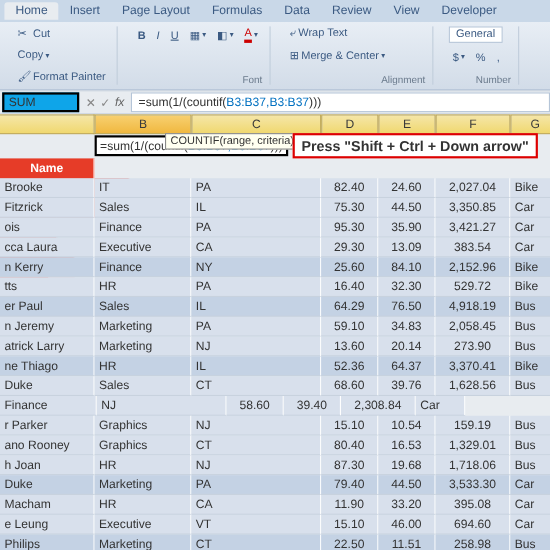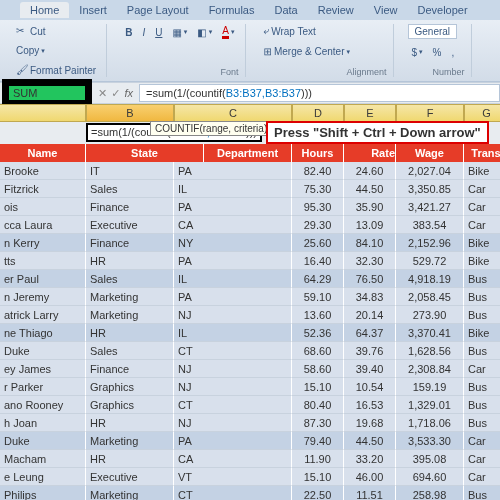--- a/index.html
+++ b/index.html
@@ -1,49 +1,49 @@
 <!DOCTYPE html>
 <html><head>
 <meta charset="utf-8">
 <style>
 * { margin: 0; padding: 0; box-sizing: border-box; font-family: "Segoe UI", Tahoma, sans-serif; }
 body { background: #e8ecf0; font-size: 11px; color: #333; overflow: hidden; }
 
-.ribbon-tabs { background: #c9d8e8; display: flex; height: 20px; align-items: center; padding-left: 20px; }
+.ribbon-tabs { background: #c9d8e8; display: flex; height: 20px; align-items: center; padding-left: 4px; }
 .ribbon-tab { padding: 2px 10px; font-size: 11px; color: #3b5a82; cursor: pointer; }
 .ribbon-tab.active { background: #e8ecf0; border-radius: 3px 3px 0 0; }
 
 .ribbon { background: linear-gradient(#e8eef5, #d2dce8); border-bottom: 1px solid #b5c5d8; padding: 4px 6px; display: flex; gap: 8px; height: 62px; }
 .ribbon-group { display: flex; flex-direction: column; justify-content: space-between; border-right: 1px solid #c0cddb; padding: 0 6px; }
 .ribbon-group-label { font-size: 9px; color: #6a7a8c; text-align: right; margin-top: 2px; }
 .ribbon-row { display: flex; gap: 4px; align-items: center; }
 .ribbon-btn { font-size: 10px; color: #3b5a82; padding: 1px 4px; white-space: nowrap; display: flex; align-items: center; gap: 2px; }
 .icon-sm { width: 12px; height: 12px; display: inline-block; }
 .dropdown-caret { font-size: 7px; }
 
 .namebox-row { display: flex; align-items: center; background: #e8ecf0; border-top: 1px solid #c8d2de; border-bottom: 1px solid #c8d2de; height: 22px; }
-.namebox { width: 90px; background: #22c55e; border: 7px solid #000000; padding: 1px 4px; font-size: 11px; margin-left: 2px; }
+.namebox { width: 70px; background: #0ea5e9; border: 2px solid #000000; padding: 1px 4px; font-size: 11px; margin-left: 2px; }
 .fx-icons { display: flex; gap: 4px; padding: 0 6px; font-size: 11px; color: #666; }
 .formula-input { flex: 1; background: #fff; border: 1px solid #b5c5d8; padding: 1px 6px; font-size: 11px; font-family: Calibri, sans-serif; height: 18px; display: flex; align-items: center; }
 .formula-input .ref { color: #0070c0; }
 
 .grid-area { position: relative; }
 
 .col-headers { display: flex; background: #e8ecf0; height: 18px; }
 .col-header { background: linear-gradient(#f5e6a8, #f0d870); border: 1px solid #c0a850; text-align: center; font-size: 11px; color: #3a3a3a; line-height: 16px; flex-shrink: 0; }
 .col-header.sel { background: linear-gradient(#f8d070, #f0b840); }
 
 .formula-cell { position: absolute; background: #fff; border: 2px solid #000; padding: 1px 3px; font-size: 11px; font-family: Calibri, sans-serif; z-index: 10; white-space: nowrap; }
 .formula-cell .ref { color: #0070c0; }
 
 .tooltip-box { position: absolute; background: #fffff0; border: 1px solid #888; padding: 1px 4px; font-size: 10px; z-index: 11; white-space: nowrap; }
 
 .instruction-box { position: absolute; border: 2px solid #d00; padding: 2px 6px; font-size: 13px; font-weight: bold; background: #fff; z-index: 12; white-space: nowrap; }
 
-.table-header-row { display: flex; height: 18px; }
+.table-header-row { display: flex; height: 18px; flex-direction: column; }
 .table-header { background: #e63c28; color: #fff; font-weight: bold; font-size: 11px; text-align: center; line-height: 18px; border-right: 1px solid #fff; flex-shrink: 0; overflow: hidden; }
 
 .data-body { }
 .data-row { display: flex; height: 18px; }
 .data-row.band { }
 .cell { background: #d8e0ec; border-right: 1px solid #fff; border-bottom: 1px solid #c8d2de; padding: 1px 4px; font-size: 11px; flex-shrink: 0; overflow: hidden; white-space: nowrap; line-height: 16px; }
 .data-row.band .cell { background: #c4d2e4; }
 .cell.r { text-align: center; }
 
 .c-name { width: 86px; }
@@ -292,21 +292,20 @@
       <div class="data-row">
         <div class="cell c-name">Duke</div>
         <div class="cell c-dept">Sales</div>
         <div class="cell c-state">CT</div>
         <div class="cell c-hours r">68.60</div>
         <div class="cell c-rate r">39.76</div>
         <div class="cell c-wage r">1,628.56</div>
         <div class="cell c-trans">Bus</div>
       </div>
       <div class="data-row">
-        <div class="cell c-name">ey James</div>
         <div class="cell c-dept">Finance</div>
         <div class="cell c-state">NJ</div>
         <div class="cell c-hours r">58.60</div>
         <div class="cell c-rate r">39.40</div>
         <div class="cell c-wage r">2,308.84</div>
         <div class="cell c-trans">Car</div>
       </div>
       <div class="data-row">
         <div class="cell c-name">r Parker</div>
         <div class="cell c-dept">Graphics</div>

